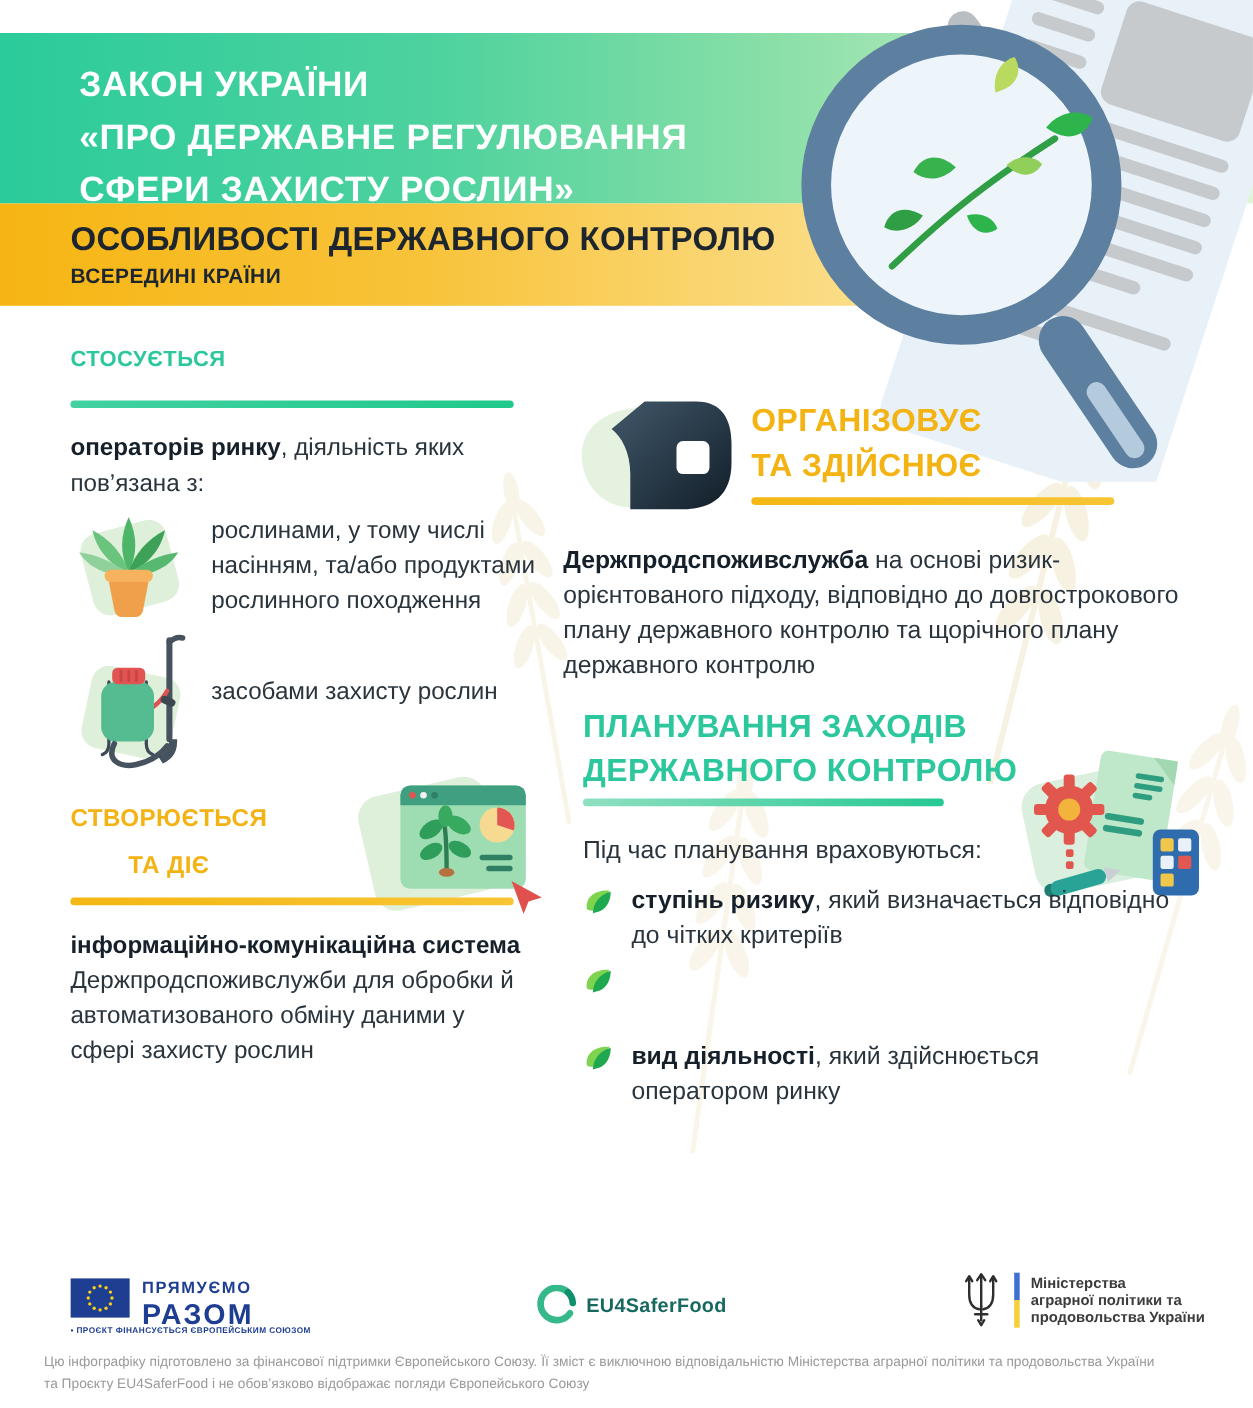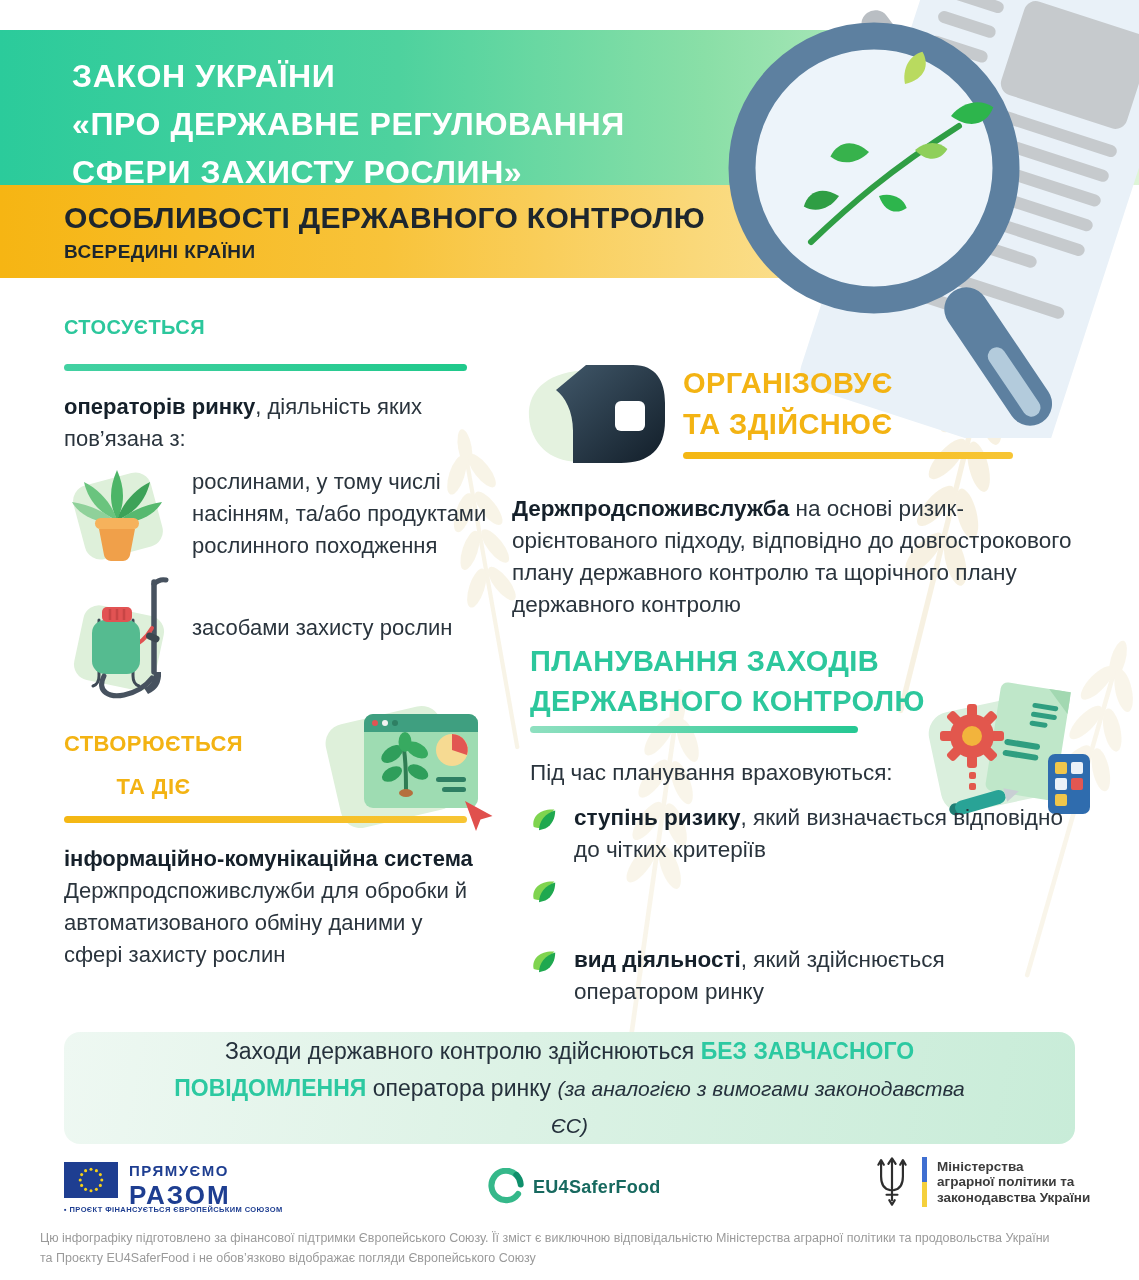--- a/index.html
+++ b/index.html
@@ -313,25 +313,20 @@
   </svg>
 
   <svg class="abs bullet-leaf" style="left:530px;top:948px;" viewBox="0 0 30 30">
     <path d="M4,23 C2,11 12,3 27,4 C22,10 20,15 19,21 C13,25 7,25 4,23 Z" fill="#7fd44f"></path>
     <path d="M10,27 C10,17 17,8 28,5 C28,13 25,21 17,25 Z" fill="#1fa84f"></path>
   </svg>
   <p class="abs p" style="left:574px;top:944px;width:495px;margin:0;font-size:22.5px;">
     <span class="b">вид діяльності</span><span>, який здійснюється оператором ринку</span>
   </p>
 
-  <div class="abs callout">
-    <div class="callout-text">
-      <span>Заходи державного контролю здійснюються </span><span class="callout-hl">БЕЗ ЗАВЧАСНОГО ПОВІДОМЛЕННЯ</span><span> оператора ринку </span><span class="callout-note">(за аналогією з вимогами законодавства ЄС)</span>
-    </div>
-  </div>
 
   <div class="abs eu-block">
     <svg style="width:54px;height:36px;" viewBox="0 0 60 40">
       <rect width="60" height="40" fill="#1e3e91"></rect>
       <g fill="#f7d117">
         <circle cx="30" cy="8" r="1.7"></circle>
           <circle cx="36" cy="9.6" r="1.7"></circle>
           <circle cx="40.4" cy="14" r="1.7"></circle>
           <circle cx="42" cy="20" r="1.7"></circle>
         <circle cx="40.4" cy="26" r="1.7"></circle>
@@ -370,21 +365,21 @@
         <path d="M31,9 L34,4 L37,9"></path>
         <path d="M22,34 V48"></path>
         <path d="M16,42 H28"></path>
         <path d="M19,48 L22,53 L25,48"></path>
       </g>
     </svg>
     <div class="min-bar"></div>
     <div class="min-text">
       <div>Міністерства</div>
       <div>аграрної політики та</div>
-      <div>законодавства України</div>
+      <div>продовольства України</div>
     </div>
   </div>
 
   <div class="abs disclaimer">
     <div>Цю інфографіку підготовлено за фінансової підтримки Європейського Союзу. Її зміст є виключною відповідальністю Міністерства аграрної політики та продовольства України</div>
     <div>та Проєкту EU4SaferFood і не обов’язково відображає погляди Європейського Союзу</div>
   </div>
 
 </div>
 

